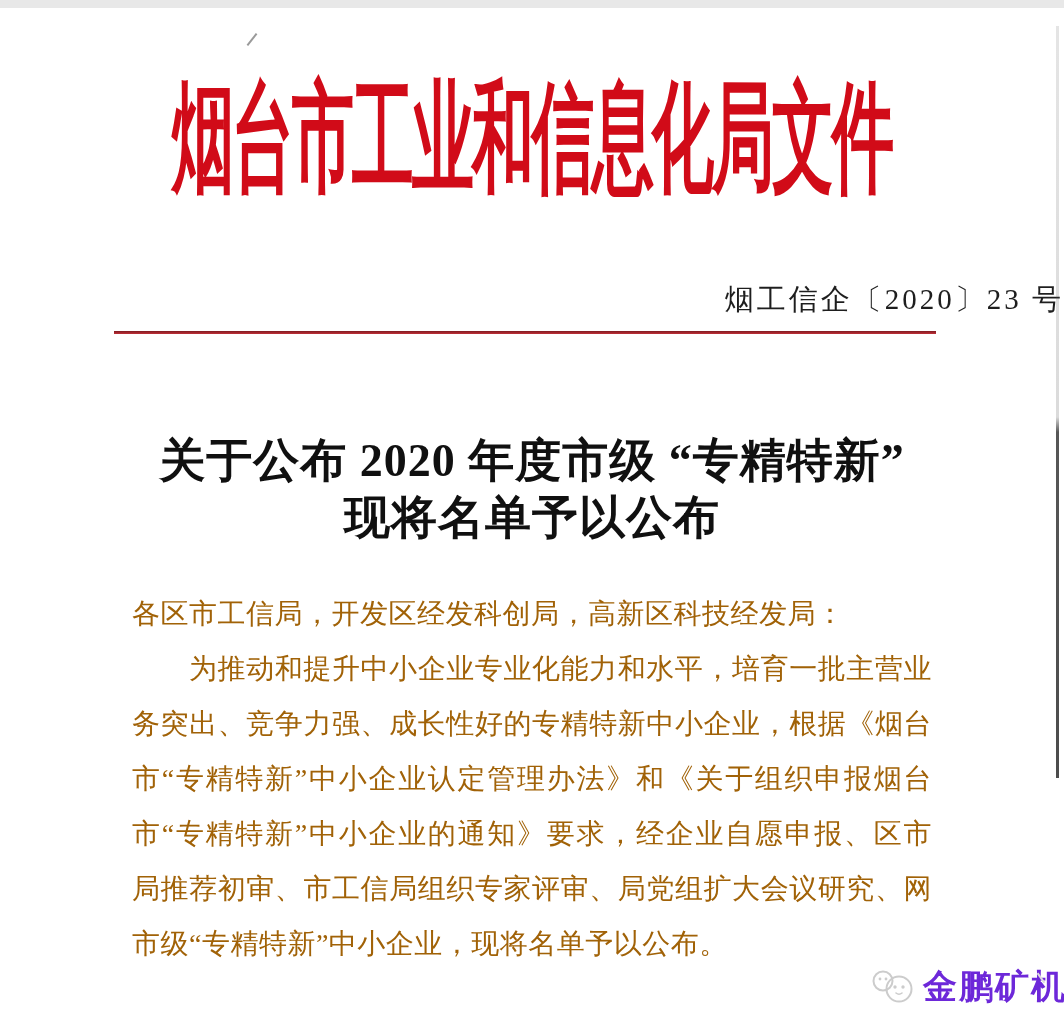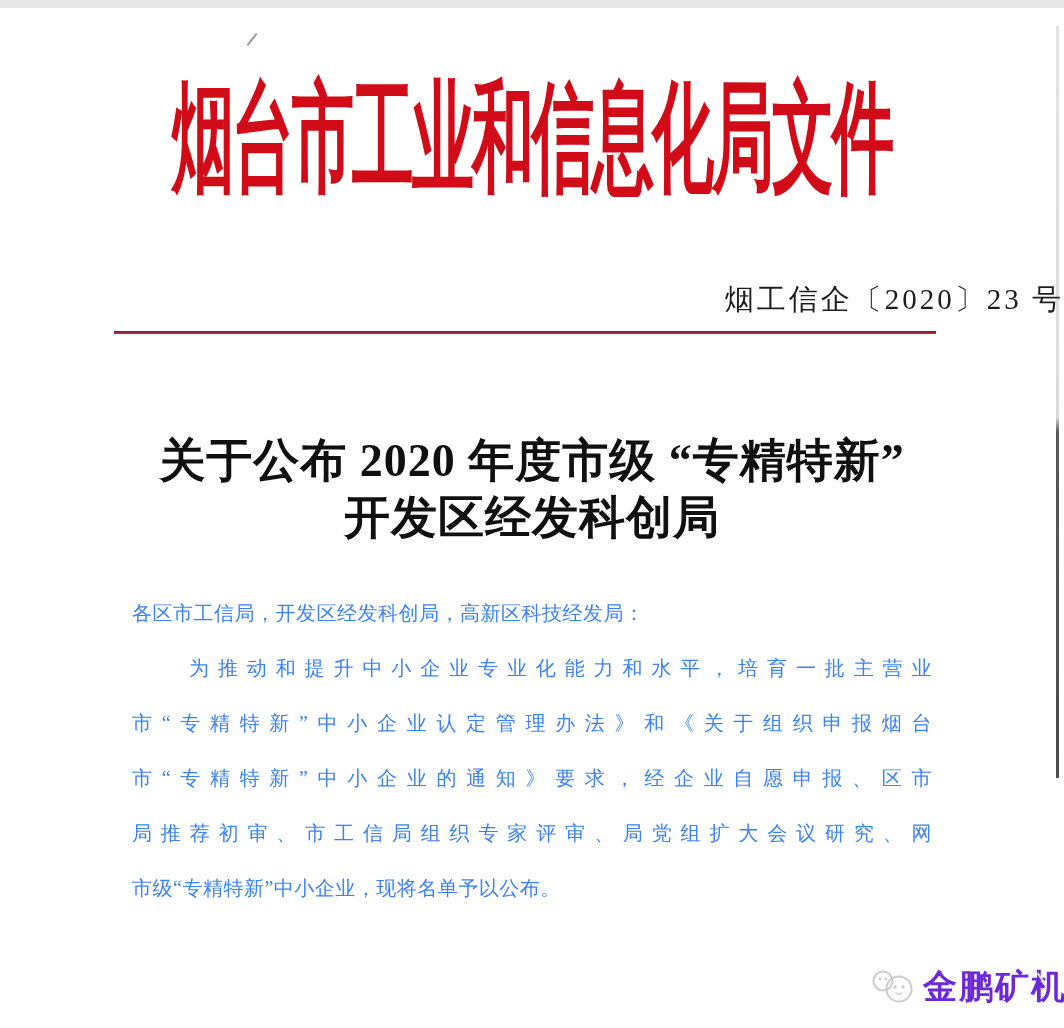--- a/index.html
+++ b/index.html
@@ -23,21 +23,21 @@
     position:absolute; top:323px; left:114px; width:822px; height:3px;
     background:linear-gradient(to bottom,#7e1a20,#c03038);
   }
   .notice-title {
     position:absolute; top:424px; left:0; width:100%;
     text-align:center; font-size:46px; font-weight:bold;
     color:#101010; line-height:57px; letter-spacing:1px;
   }
   .notice-body {
     position:absolute; top:578px; left:132px; width:800px;
-    font-size:20px; color:#3b82f6; line-height:55px; letter-spacing:0.5px;
+    font-size:28px; color:#a16207; line-height:55px; letter-spacing:0.5px;
   }
   .body-line { min-height:55px; }
   .body-line.justify { text-align:justify; text-align-last:justify; }
   .body-line.indent { text-indent:57px; }
   .watermark {
     position:absolute; top:956px; left:870px;
     display:flex; align-items:center; gap:7px; color:#cccccc;
   }
   .watermark-text {
     font-size:34px; font-weight:bold; letter-spacing:2px; color:#6d28d9;
@@ -66,26 +66,27 @@
   <div class="scan-tick-top"></div>
 
   <h1 class="agency-header">烟台市工业和信息化局文件</h1>
 
   <div class="doc-number">烟工信企〔2020〕23 号</div>
 
   <div class="red-divider"></div>
 
   <div class="notice-title">
     <div>关于公布 2020 年度市级 “专精特新”</div>
-    <div>开发区经发科创局</div>
+    <div>现将名单予以公布</div>
   </div>
 
   <div class="notice-body">
       <div class="body-line">各区市工信局，开发区经发科创局，高新区科技经发局：</div>
       <div class="body-line justify indent">为推动和提升中小企业专业化能力和水平，培育一批主营业</div>
+      <div class="body-line justify">务突出、竞争力强、成长性好的专精特新中小企业，根据《烟台</div>
       <div class="body-line justify">市“专精特新”中小企业认定管理办法》和《关于组织申报烟台</div>
       <div class="body-line justify">市“专精特新”中小企业的通知》要求，经企业自愿申报、区市</div>
       <div class="body-line justify">局推荐初审、市工信局组织专家评审、局党组扩大会议研究、网</div>
       <div class="body-line">市级“专精特新”中小企业，现将名单予以公布。</div>
     </div>
 
   <div class="watermark">
     <span style="display:inline-flex;">
       <svg width="46" height="42" viewBox="0 0 46 42" aria-hidden="true">
         <circle cx="13" cy="15" r="9.5" fill="none" stroke="#cccccc" stroke-width="2"></circle>

